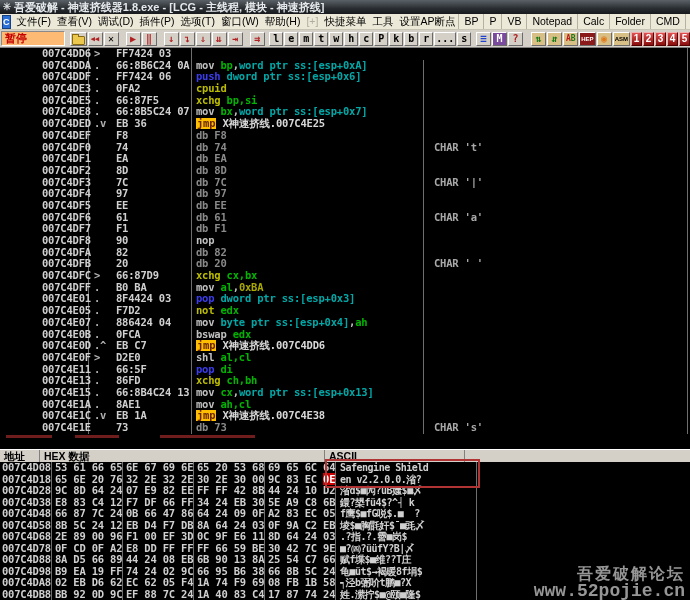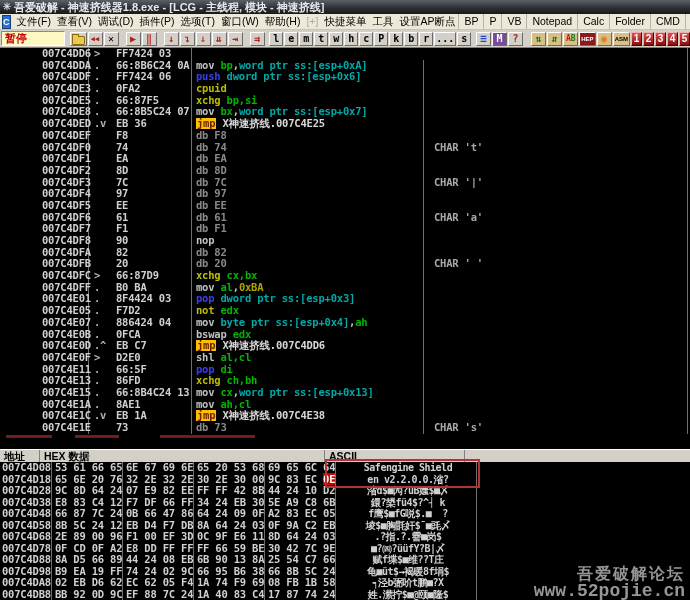--- a/index.html
+++ b/index.html
@@ -17,21 +17,21 @@
     font:10.5px/15px "Liberation Sans",sans-serif;color:#000;}
   .menubar .cico{width:13px;height:12px;background:#2a6fd6;color:#fff;border:1px solid #16407e;
     font:bold 9px/12px "Liberation Sans",sans-serif;text-align:center;margin:0 3px 0 2px;}
   .mi{padding:0 3px;}
   .mi.dim{color:#b0aca0;}
   .mt{padding:0 5px;border-left:1px solid #b6b2a2;}
   .mt:last-child{border-right:1px solid #b6b2a2;}
   
   .toolbar{position:absolute;top:30px;left:0;width:690px;height:17px;background:#d4d0c8;
     border-bottom:1px solid #808080;display:flex;align-items:center;white-space:nowrap;overflow:hidden;}
-  .statusbox{width:96px;height:13px;margin-left:1px;background:#fef9c3;
+  .statusbox{width:96px;height:13px;margin-left:1px;background:#fdba74;
     border:1px solid;border-color:#8a8a8a #fff #fff #8a8a8a;
     color:#c40000;font:bold 11px/13px "Liberation Sans",sans-serif;padding-left:3px;}
   .tb{height:14px;min-width:15px;background:#d4d0c8;border:1px solid;border-color:#fff #6a6a6a #6a6a6a #fff;
     display:flex;align-items:center;justify-content:center;margin-left:1px;
     font:bold 10px/12px "DejaVu Sans Mono",monospace;color:#000;padding:0 1px;box-sizing:border-box;}
   .tb.red{color:#b02020;}
   .tb.blue{color:#2244cc;font-size:11px;}
   .tb.purple{background:#7a4b9c;color:#fff;}
   .tb.w14{min-width:14px;}
   .tbgap{width:6px;}
@@ -60,21 +60,21 @@
   .p-j{background:#ffbe00;color:#6a2400;padding:0 1px;}
   .sliver{height:4px;overflow:hidden;position:relative;}
   .sliver i{position:absolute;top:1px;height:3px;background:#701d1d;}
   
   .dumphdr{position:absolute;top:449px;left:0;width:690px;height:13px;background:#d4d0c8;
     border-top:1px solid #fff;display:flex;font:bold 10.5px/12px "Liberation Sans",sans-serif;color:#000;
     box-sizing:border-box;}
   .dh{box-sizing:border-box;border-right:1px solid #808080;padding-left:4px;white-space:nowrap;overflow:hidden;}
   .dh1{width:40px;} .dh2{width:285px;} .dh3{width:140px;} .dh4{flex:1;border-right:none;}
   .dump{position:absolute;top:462px;left:0;width:690px;height:138px;background:#000;overflow:hidden;
-    font:bold 10.5px/11.5px "DejaVu Sans Mono",monospace;letter-spacing:-0.2px;text-align:center;}
+    font:bold 10.5px/11.5px "DejaVu Sans Mono",monospace;letter-spacing:-0.2px;}
   .hrow{display:flex;height:11.5px;white-space:pre;}
   .h-addr{width:52px;box-sizing:border-box;border-right:1px solid #6e6e6e;color:#d0d0d0;padding-left:2px;flex:none;}
   .h-grp{width:71px;box-sizing:border-box;border-right:1px solid #6e6e6e;color:#d0d0d0;padding-left:3px;flex:none;}
   .h-asc{width:141px;box-sizing:border-box;border-right:1px solid #6e6e6e;color:#d0d0d0;padding-left:4px;flex:none;
     font-size:10px;letter-spacing:-0.5px;overflow:hidden;}
   .h-fill{flex:1;}
   .hlred{background:#cc0000;color:#fff;}
   
   .annot{position:absolute;left:325px;top:459px;width:151px;height:25px;
     border:2px solid #b03434;z-index:5;}

